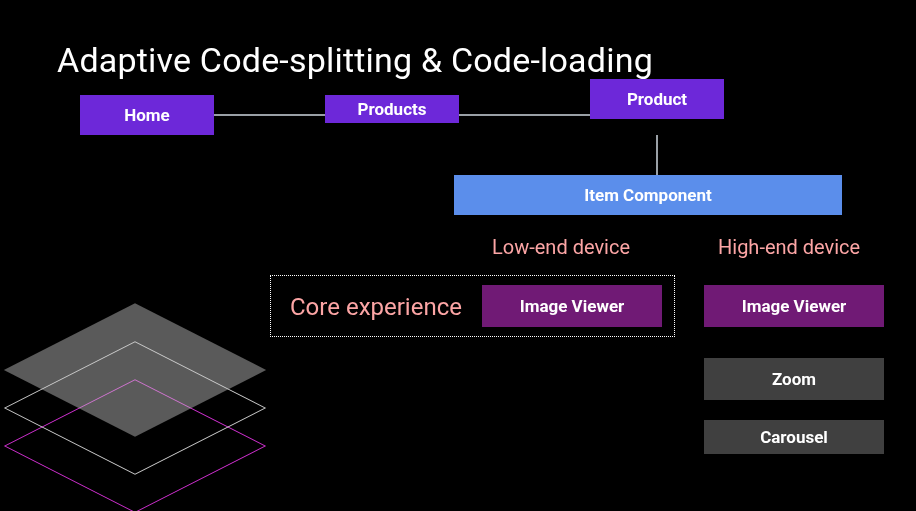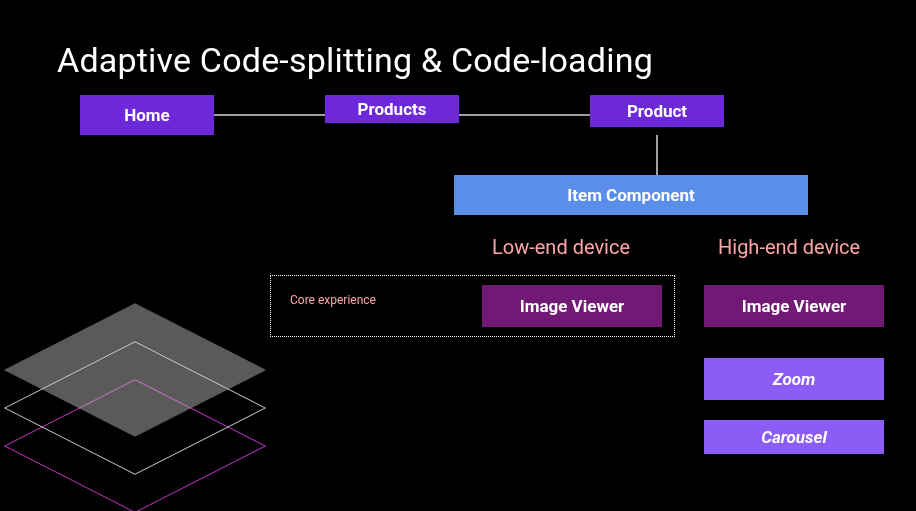--- a/index.html
+++ b/index.html
@@ -21,21 +21,21 @@
     display: flex;
     align-items: center;
     justify-content: center;
     color: #fff;
     font-weight: 700;
     font-size: 17px;
   }
   .blue-dark { background: #6d28d9; }
   .blue-light { background: #5b8eeb; }
   .pink { background: #701a75; }
-  .purple { background: #8b5cf6; font-style: italic; }
+  .purple { background: #404040; }
 
   .label {
     position: absolute;
     color: #fca5a5;
     font-size: 20px;
     font-weight: 400;
   }
 
   .connector {
     position: absolute;
@@ -77,34 +77,34 @@
     transform: translateX(-50%) rotate(45deg) skew(-18deg,-18deg);
   }
 </style>
 </head>
 <body>
 
 <div class="title">Adaptive Code-splitting &amp; Code-loading</div>
 
 <div class="node blue-dark" style="left:80px; top:95px; width:134px; height:40px;">Home</div>
 <div class="node blue-dark" style="left:325px; top:95px; width:134px; height:28px;">Products</div>
-<div class="node blue-dark" style="left:590px; top:95px; width:134px; height:32px;">Product</div>
+<div class="node blue-dark" style="left:590px; top:79px; width:134px; height:40px;">Product</div>
 
 <div class="connector" style="left:214px; top:114px; width:111px; height:1.5px;"></div>
 <div class="connector" style="left:459px; top:114px; width:131px; height:1.5px;"></div>
 
 <div class="connector" style="left:656px; top:135px; width:1.5px; height:40px;"></div>
 
-<div class="node blue-light" style="left:454px; top:175px; width:354px; height:40px;">Item Component</div>
+<div class="node blue-light" style="left:454px; top:175px; width:388px; height:40px;">Item Component</div>
 
 <div class="label" style="left:492px; top:235px;">Low-end device</div>
 <div class="label" style="left:718px; top:235px;">High-end device</div>
 
 <div class="dotted-box" style="left:270px; top:275px; width:405px; height:62px;"></div>
-<div class="label" style="left:290px; top:293px; font-size:12px;">Core experience</div>
+<div class="label" style="left:290px; top:293px; font-size:24px;">Core experience</div>
 
 <div class="node pink" style="left:482px; top:285px; width:180px; height:42px;">Image Viewer</div>
 
 <div class="node pink" style="left:704px; top:285px; width:180px; height:42px;">Image Viewer</div>
 <div class="node purple" style="left:704px; top:358px; width:180px; height:42px;">Zoom</div>
 <div class="node purple" style="left:704px; top:420px; width:180px; height:34px;">Carousel</div>
 
 <div class="logo">
   <div class="diamond d-bot"></div>
   <div class="diamond d-mid"></div>

